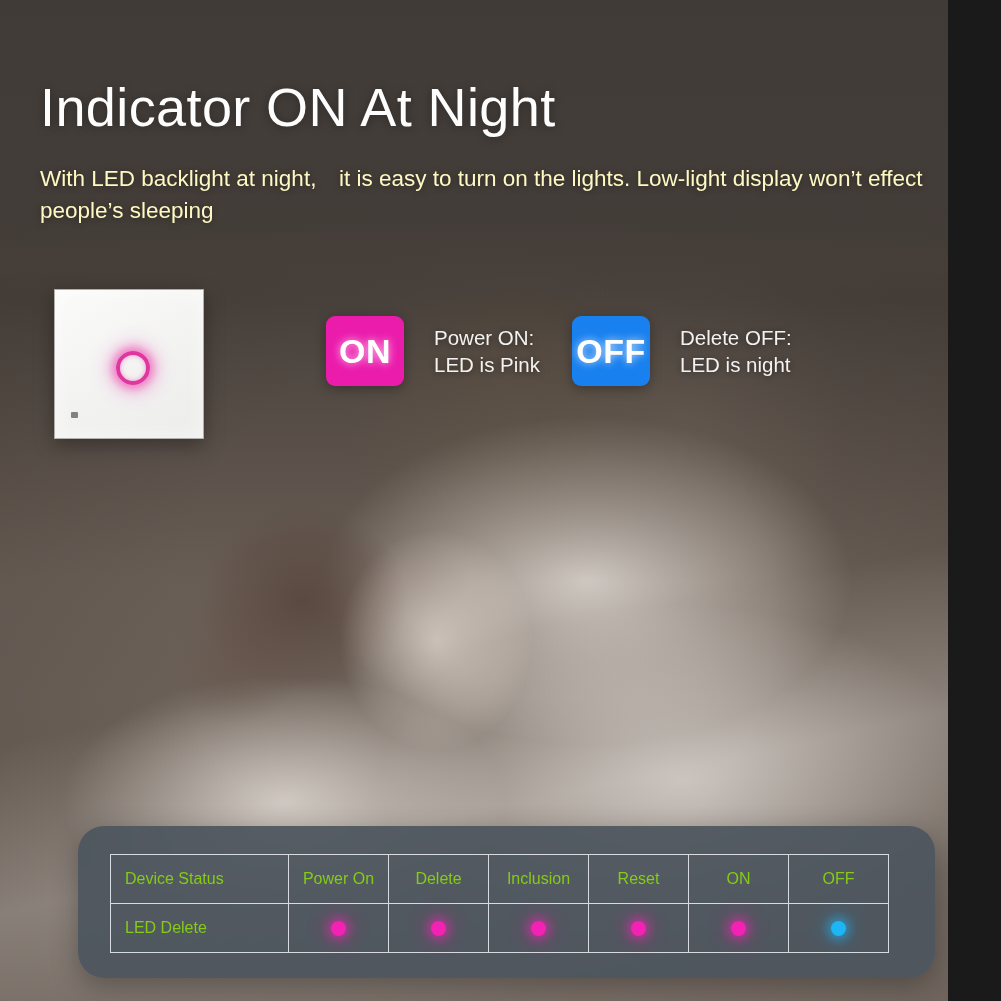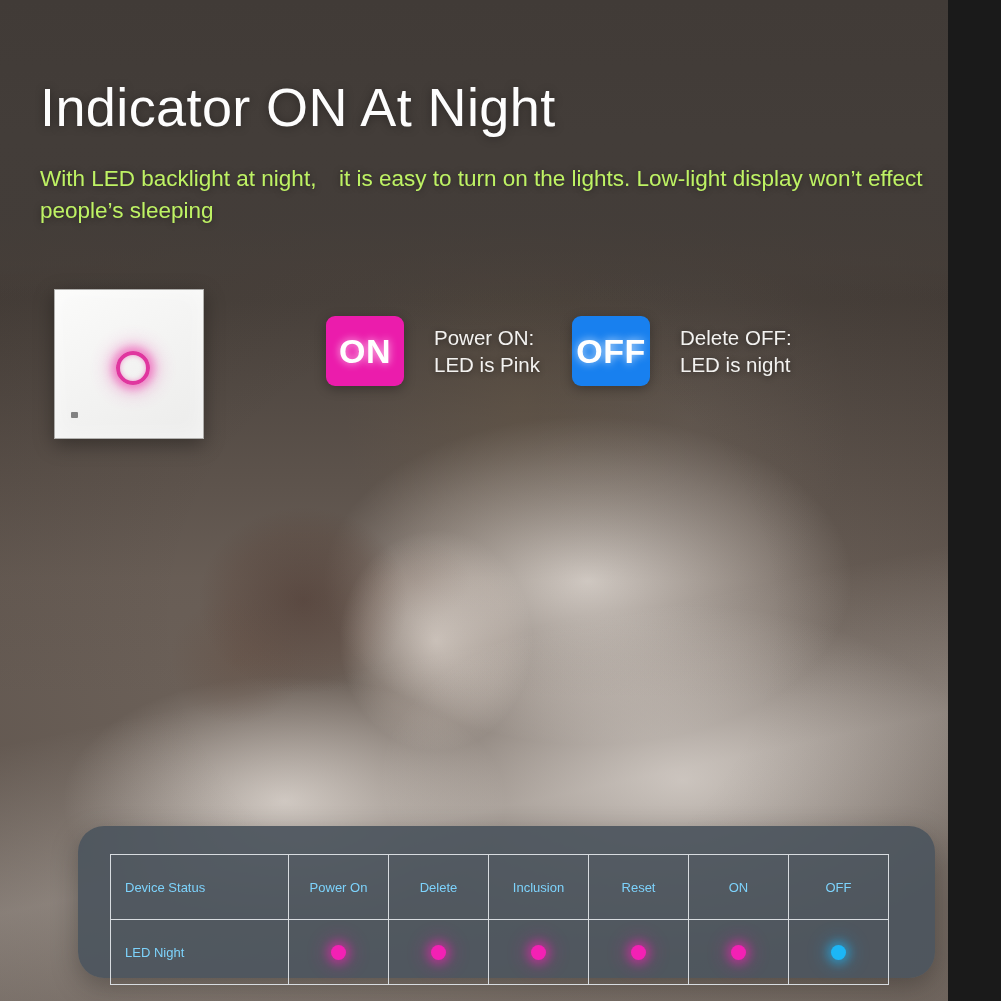--- a/index.html
+++ b/index.html
@@ -98,21 +98,21 @@
     white-space: nowrap;
     text-shadow: 0 1px 10px rgba(0,0,0,0.35);
   }
   .subtitle {
     position: absolute;
     left: 40px;
     top: 163px;
     width: 890px;
     font-size: 22.5px;
     font-weight: 400;
-    color: #bef264;
+    color: #fef9c3;
     line-height: 1.42;
     text-shadow: 0 1px 7px rgba(0,0,0,0.4);
   }
 
   
   .switch-panel {
     position: absolute;
     left: 54px;
     top: 289px;
     width: 148px;
@@ -203,24 +203,24 @@
     width: 779px;
     border-collapse: collapse;
     table-layout: fixed;
   }
   .status-table th,
   .status-table td {
     border: 1px solid #d8dce0;
     height: 48px;
     text-align: center;
     vertical-align: middle;
-    color: #7dd3fc;
-    font-size: 13px;
+    color: #84cc16;
+    font-size: 16px;
     font-weight: 400;
-    padding: 8px;
+    padding: 0;
   }
   .status-table th.rowlabel,
   .status-table td.rowlabel {
     text-align: left;
     padding-left: 14px;
   }
   .col-label { width: 178px; }
   .col-cell  { width: 100px; }
 
   .led {
@@ -298,21 +298,21 @@
           <th>Power On</th>
           <th>Delete</th>
           <th>Inclusion</th>
           <th>Reset</th>
           <th>ON</th>
           <th>OFF</th>
         </tr>
       </thead>
       <tbody>
         <tr>
-          <td class="rowlabel">LED Night</td>
+          <td class="rowlabel">LED Delete</td>
           <td><span class="led led-pink"></span></td>
           <td><span class="led led-pink"></span></td>
           <td><span class="led led-pink"></span></td>
           <td><span class="led led-pink"></span></td>
           <td><span class="led led-pink"></span></td>
           <td><span class="led led-blue"></span></td>
         </tr>
       </tbody>
     </table>
   </div>

